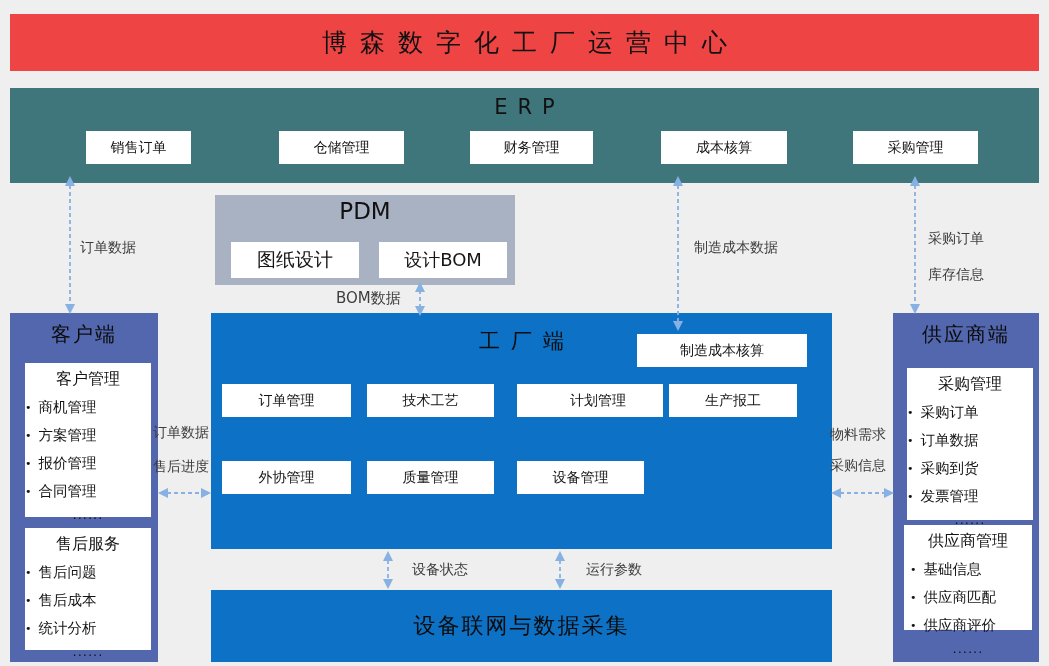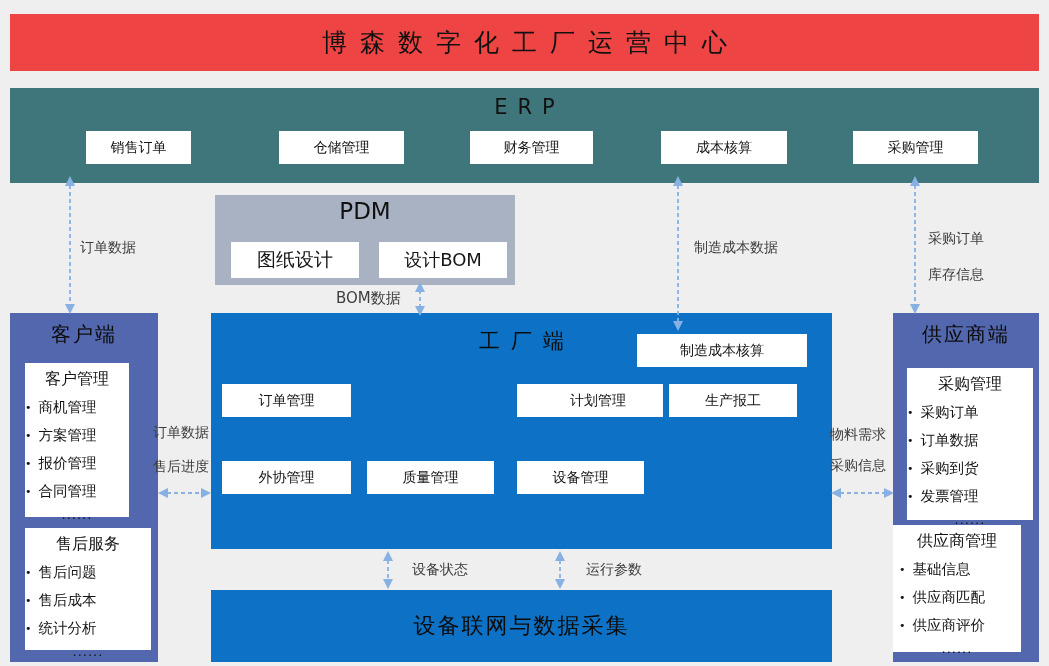--- a/index.html
+++ b/index.html
@@ -50,21 +50,21 @@
   </div>
 
   <div class="band pdm">
     <div class="t">PDM</div>
     <div class="wbtn" style="left:16px;top:47px;width:128px;height:36px;font-size:19px;">图纸设计</div>
     <div class="wbtn" style="left:164px;top:47px;width:128px;height:36px;font-size:18px;">设计BOM</div>
   </div>
 
   <div class="band side client">
     <div class="t">客户端</div>
-    <div class="card" style="left:15px;top:50px;width:104px;height:154px;">
+    <div class="card" style="left:15px;top:50px;width:126px;height:154px;">
       <div class="ct">客户管理</div>
       <ul>
         <li>商机管理</li>
         <li>方案管理</li>
         <li>报价管理</li>
         <li>合同管理</li>
       </ul>
       <div class="more">......</div>
     </div>
     <div class="card" style="left:15px;top:215px;width:126px;height:122px;">
@@ -75,40 +75,41 @@
         <li>统计分析</li>
       </ul>
       <div class="more">......</div>
     </div>
   </div>
 
   <div class="band factory">
     <div class="t">工厂端</div>
     <div class="wbtn" style="left:426px;top:21px;width:170px;height:33px;">制造成本核算</div>
     <div class="wbtn" style="left:11px;top:71px;width:129px;height:33px;">订单管理</div>
+    <div class="wbtn" style="left:156px;top:71px;width:127px;height:33px;">技术工艺</div>
     <div class="wbtn" style="left:306px;top:71px;width:130px;height:33px;padding-left:16px;">计划管理</div>
     <div class="wbtn" style="left:458px;top:71px;width:128px;height:33px;">生产报工</div>
     <div class="wbtn" style="left:11px;top:148px;width:129px;height:33px;">外协管理</div>
     <div class="wbtn" style="left:156px;top:148px;width:127px;height:33px;">质量管理</div>
     <div class="wbtn" style="left:306px;top:148px;width:127px;height:33px;">设备管理</div>
   </div>
 
   <div class="band side supplier">
     <div class="t">供应商端</div>
     <div class="card" style="left:14px;top:55px;width:126px;height:152px;">
       <div class="ct">采购管理</div>
       <ul>
         <li>采购订单</li>
         <li>订单数据</li>
         <li>采购到货</li>
         <li>发票管理</li>
       </ul>
       <div class="more">......</div>
     </div>
-    <div class="card" style="left:0;top:212px;width:128px;height:127px;">
+    <div class="card" style="left:11px;top:212px;width:128px;height:105px;">
       <div class="ct">供应商管理</div>
       <ul style="padding-left:6px;">
         <li>基础信息</li>
         <li>供应商匹配</li>
         <li>供应商评价</li>
       </ul>
       <div class="more">......</div>
     </div>
   </div>
 

